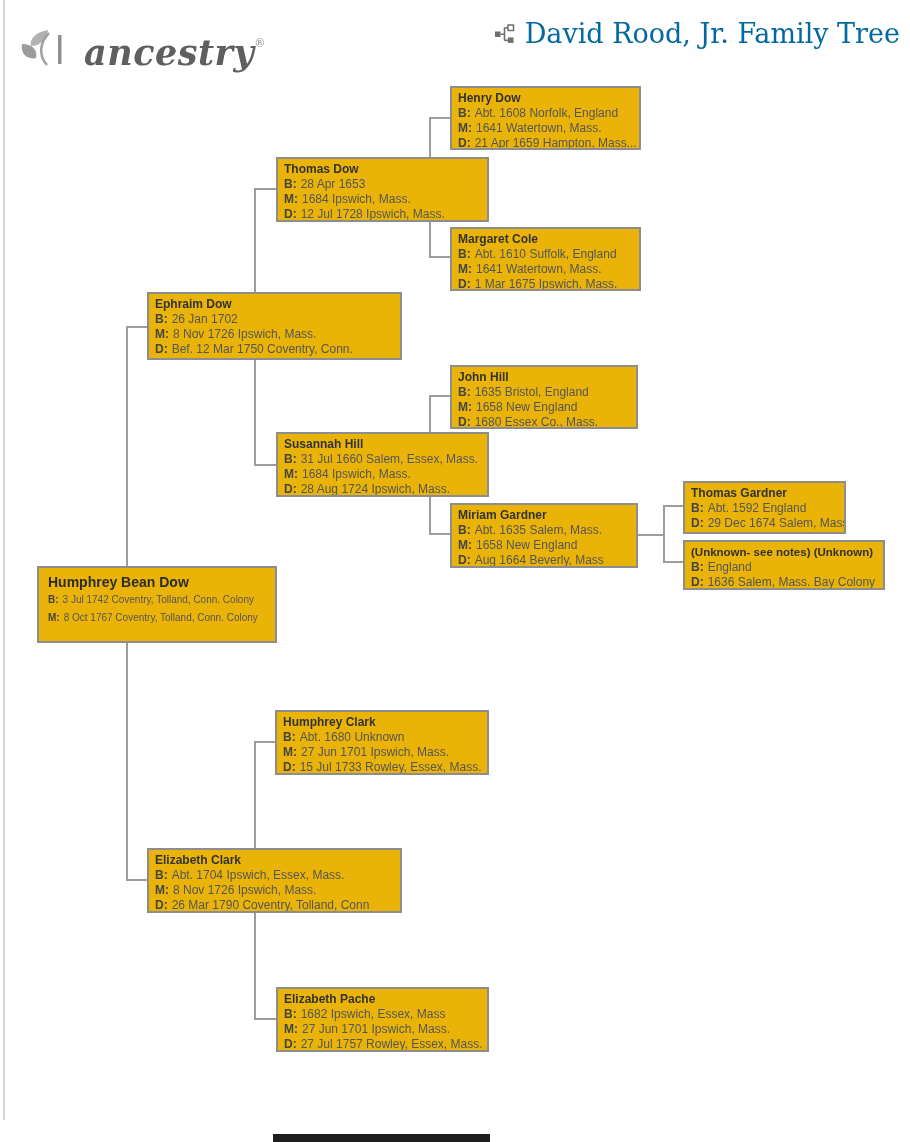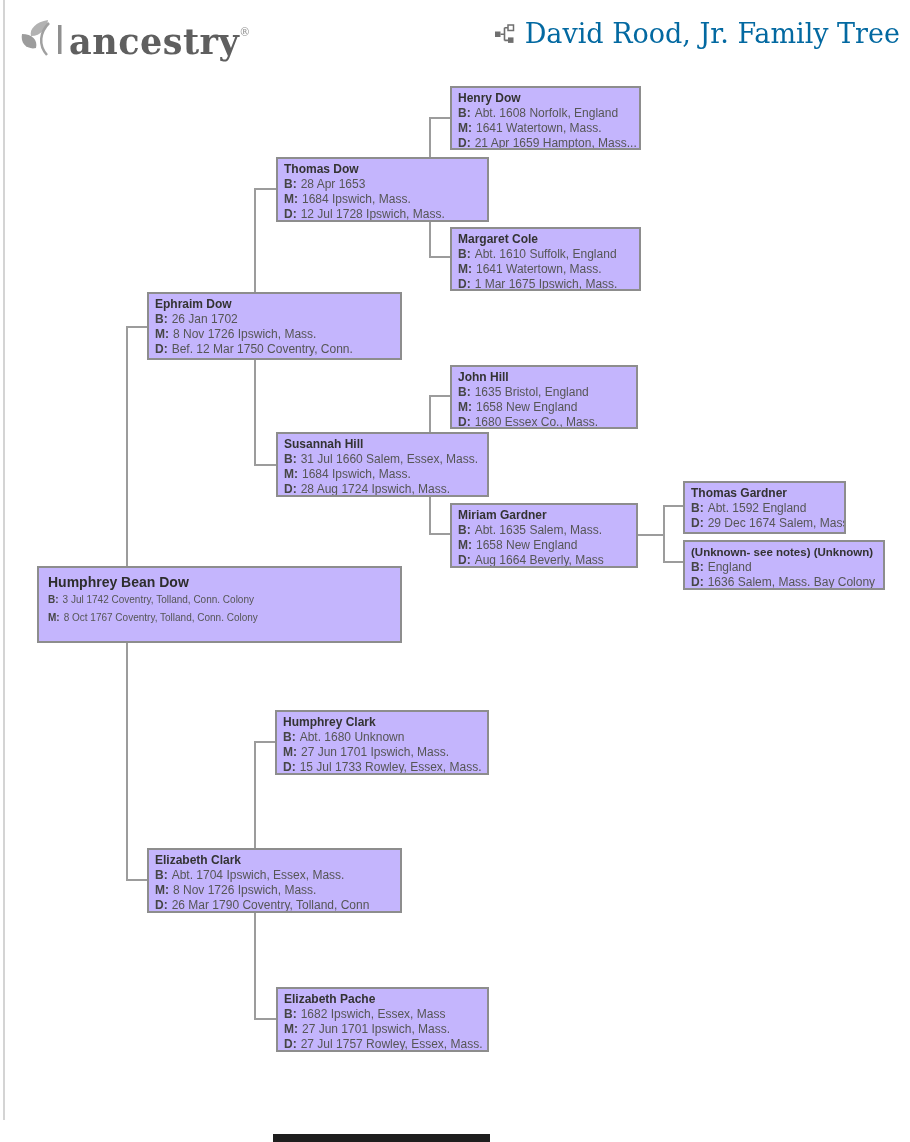--- a/index.html
+++ b/index.html
@@ -8,34 +8,34 @@
     font-family:"Liberation Sans", sans-serif; overflow:hidden;
   }
   
   .scan-edge { position:absolute; left:3px; top:0; width:2px; height:1120px; background:#d4d4d4; }
   .scan-bar  { position:absolute; background:#1e1e1e; }
 
   
   .logo-wrap { position:absolute; left:18px; top:10px; display:flex; align-items:center; }
   .logo-text {
     font-family:"DejaVu Serif", serif; font-weight:bold; font-size:35px;
-    color:#5f5f5f; letter-spacing:0.5px; line-height:46px; margin-left:1px;
+    color:#5f5f5f; letter-spacing:0.5px; line-height:67px; margin-left:16px;font-style:italic;
   }
   .logo-reg { font-size:11px; color:#8e8e8e; vertical-align:18px; font-weight:normal; }
   .title-wrap { position:absolute; right:10px; top:18px; display:flex; align-items:center; gap:9px; }
   .title-text { font-family:"DejaVu Serif", serif; font-size:27px; color:#0369a1; }
 
   
   .vline, .hline { position:absolute; background:#9c9c9c; }
   .vline { width:2px; }
   .hline { height:2px; }
 
   
   .pbox {
-    position:absolute; box-sizing:border-box; background:#c4b5fd;
+    position:absolute; box-sizing:border-box; background:#eab308;
     border:2px solid #8d8d8d; padding:3px 6px 0 6px; overflow:hidden;
   }
   .pname { font-weight:bold; font-size:12px; line-height:15px; color:#333333; white-space:nowrap; }
   .pevt  { font-size:12px; line-height:15px; color:#4f4f4f; white-space:nowrap; }
   .plbl  { font-weight:bold; color:#454545; }
   .ptxt  { margin-left:4px; color:#565656; }
   .tight .pname { font-size:11.5px; }
   .root { padding:5px 9px 0 9px; }
   .root .pname { font-size:14px; line-height:18px; color:#2d2d2d; }
   .root .pevt  { font-size:10px; line-height:18px; }
@@ -146,21 +146,21 @@
     <div class="pevt"><span class="plbl">B:</span><span class="ptxt">Abt. 1592 England</span></div>
     <div class="pevt"><span class="plbl">D:</span><span class="ptxt">29 Dec 1674 Salem, Mass.</span></div>
   </div>
 
   <div class="pbox tight" style="left:683px;top:540px;width:202px;height:50px">
     <div class="pname">(Unknown- see notes) (Unknown)</div>
     <div class="pevt"><span class="plbl">B:</span><span class="ptxt">England</span></div>
     <div class="pevt"><span class="plbl">D:</span><span class="ptxt">1636 Salem, Mass. Bay Colony</span></div>
   </div>
 
-  <div class="pbox root" style="left:37px;top:566px;width:365px;height:77px">
+  <div class="pbox root" style="left:37px;top:566px;width:240px;height:77px">
     <div class="pname">Humphrey Bean Dow</div>
     <div class="pevt"><span class="plbl">B:</span><span class="ptxt">3 Jul 1742 Coventry, Tolland, Conn. Colony</span></div>
     <div class="pevt"><span class="plbl">M:</span><span class="ptxt">8 Oct 1767 Coventry, Tolland, Conn. Colony</span></div>
   </div>
 
   <div class="pbox" style="left:275px;top:710px;width:214px;height:65px">
     <div class="pname">Humphrey Clark</div>
     <div class="pevt"><span class="plbl">B:</span><span class="ptxt">Abt. 1680 Unknown</span></div>
     <div class="pevt"><span class="plbl">M:</span><span class="ptxt">27 Jun 1701 Ipswich, Mass.</span></div>
     <div class="pevt"><span class="plbl">D:</span><span class="ptxt">15 Jul 1733 Rowley, Essex, Mass.</span></div>

